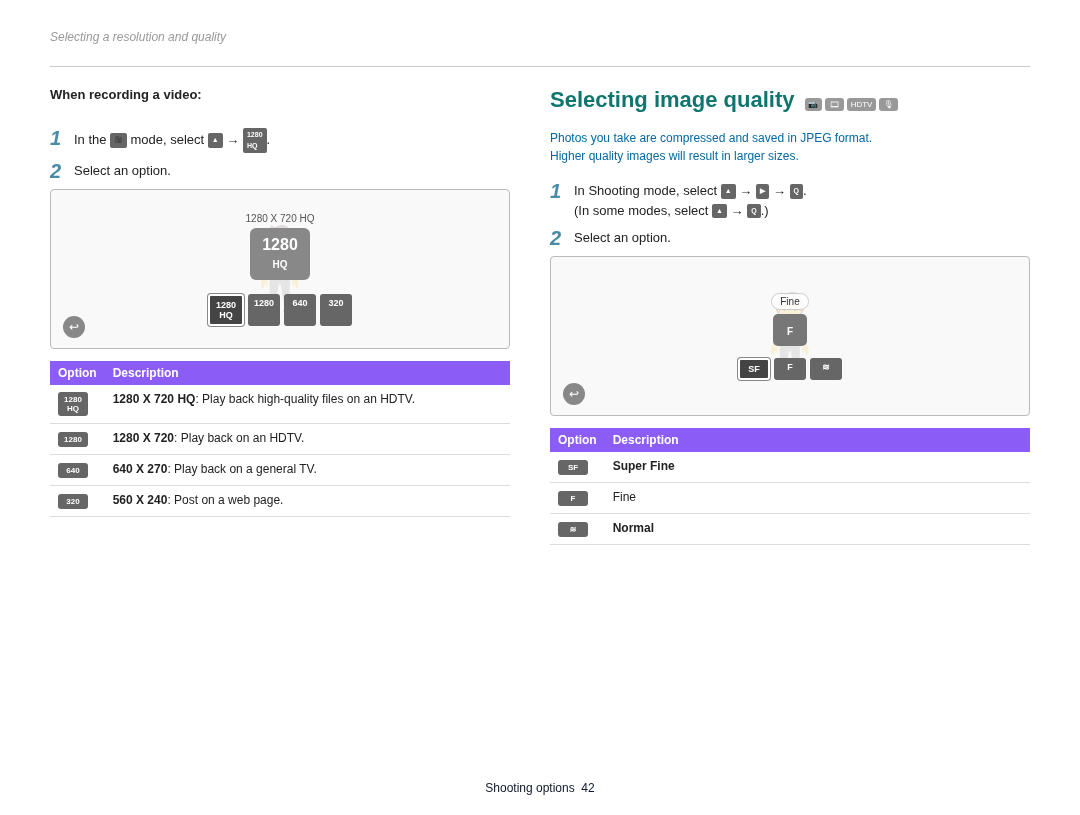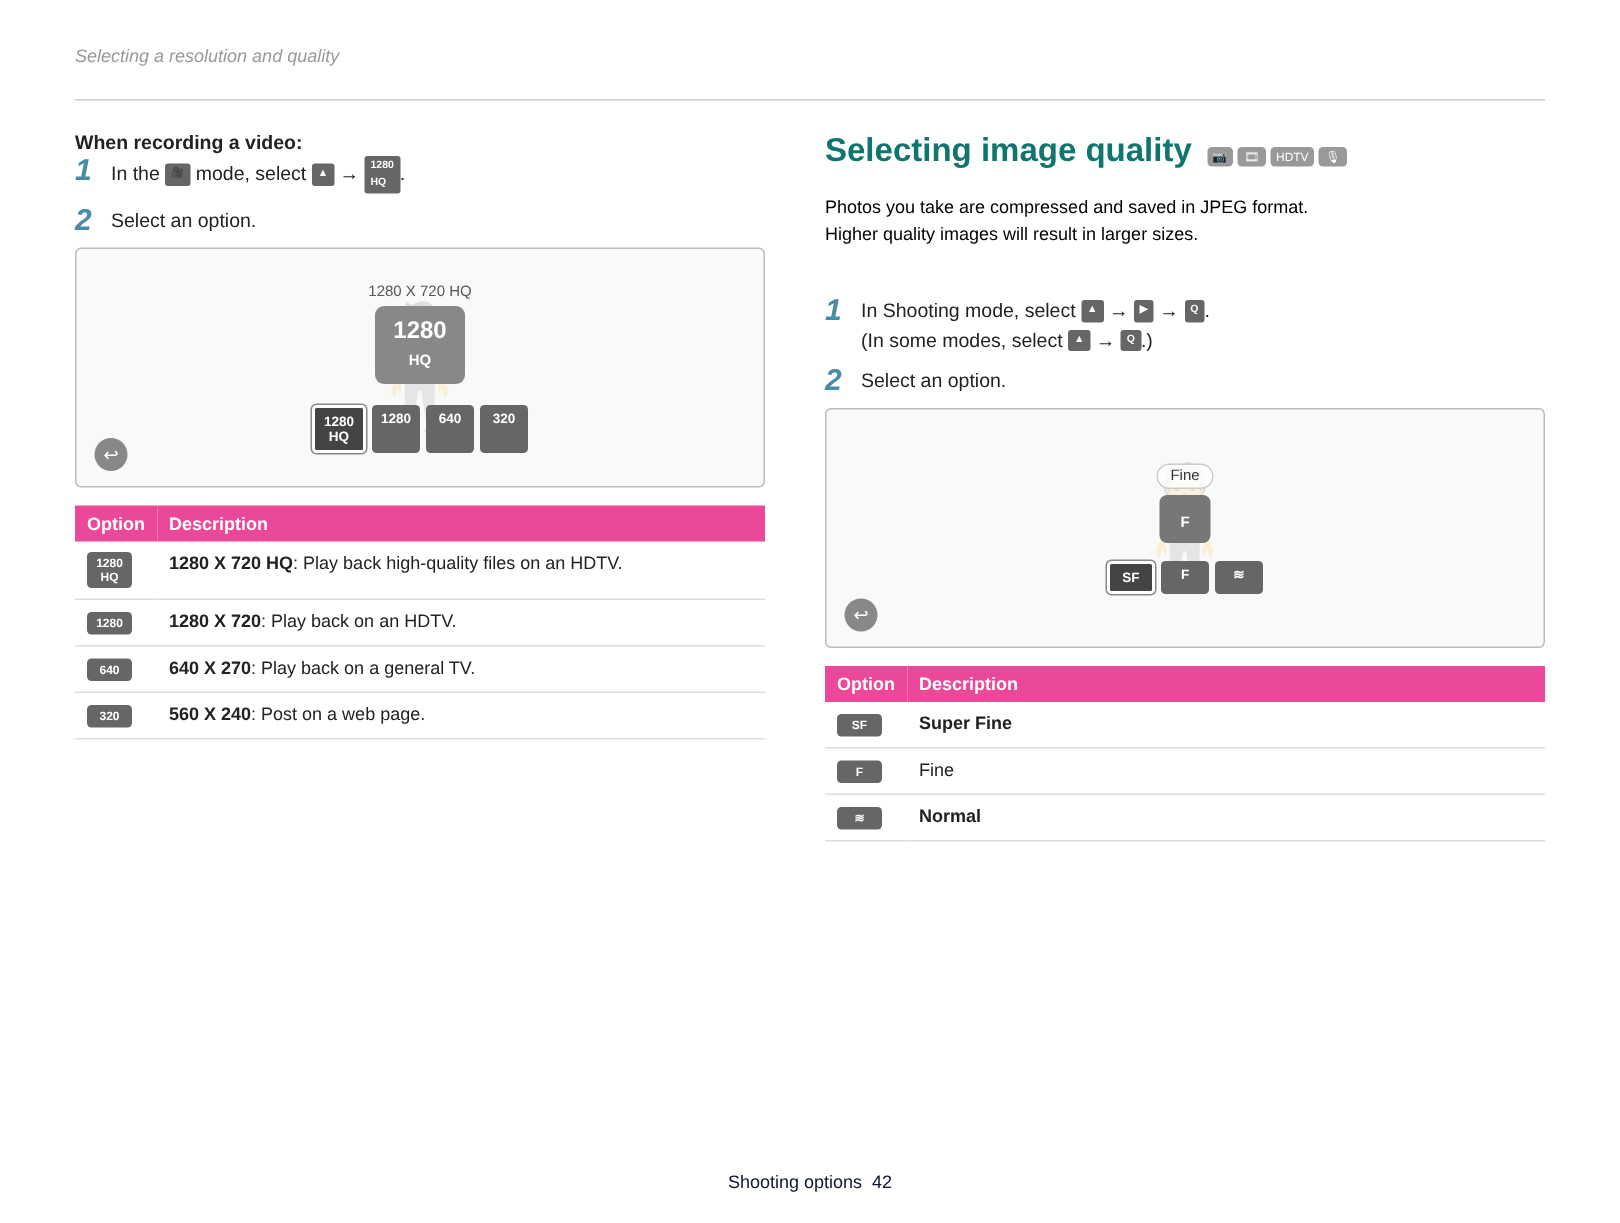--- a/index.html
+++ b/index.html
@@ -47,21 +47,21 @@
     }
 
     .right-col {
       flex: 1;
     }
 
     
     .section-label {
       font-weight: bold;
       font-size: 13px;
-      margin-bottom: 2px;
+      margin-bottom: 26px;
     }
 
     
     .step {
       display: flex;
       align-items: flex-start;
       margin-bottom: 8px;
       font-size: 13px;
     }
     .step-num {
@@ -179,21 +179,21 @@
       z-index: 2;
     }
 
     
     .option-table {
       width: 100%;
       border-collapse: collapse;
       font-size: 12px;
     }
     .option-table thead tr {
-      background: #ec4899;
+      background: #8b5cf6;
       color: #fff;
     }
     .option-table thead th {
       padding: 5px 8px;
       text-align: left;
       font-weight: bold;
     }
     .option-table tbody tr {
       border-bottom: 1px solid #ddd;
     }
@@ -228,22 +228,22 @@
       background: #999;
       border-radius: 3px;
       color: #fff;
       font-size: 8px;
       padding: 2px 4px;
       display: inline-block;
     }
 
     .intro-text {
       font-size: 12px;
-      color: #000000;
-      margin-bottom: 32px;
+      color: #0369a1;
+      margin-bottom: 16px;
       line-height: 1.5;
     }
 
     
     .fine-bubble {
       background: rgba(255,255,255,0.85);
       border: 1px solid #ccc;
       border-radius: 10px;
       font-size: 10px;
       padding: 2px 8px;

